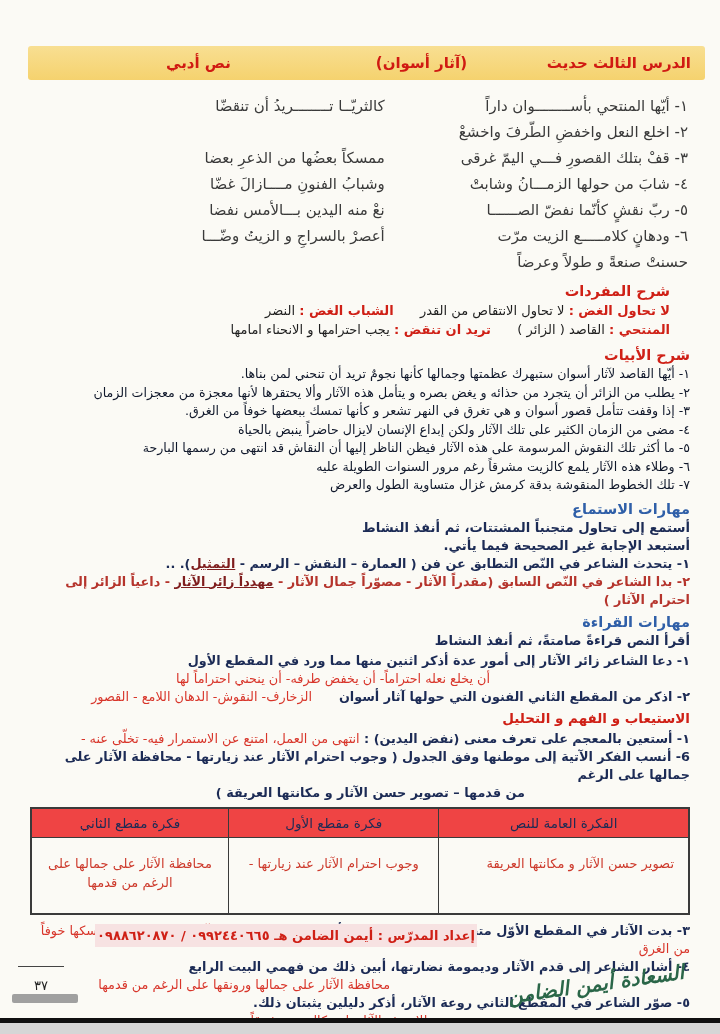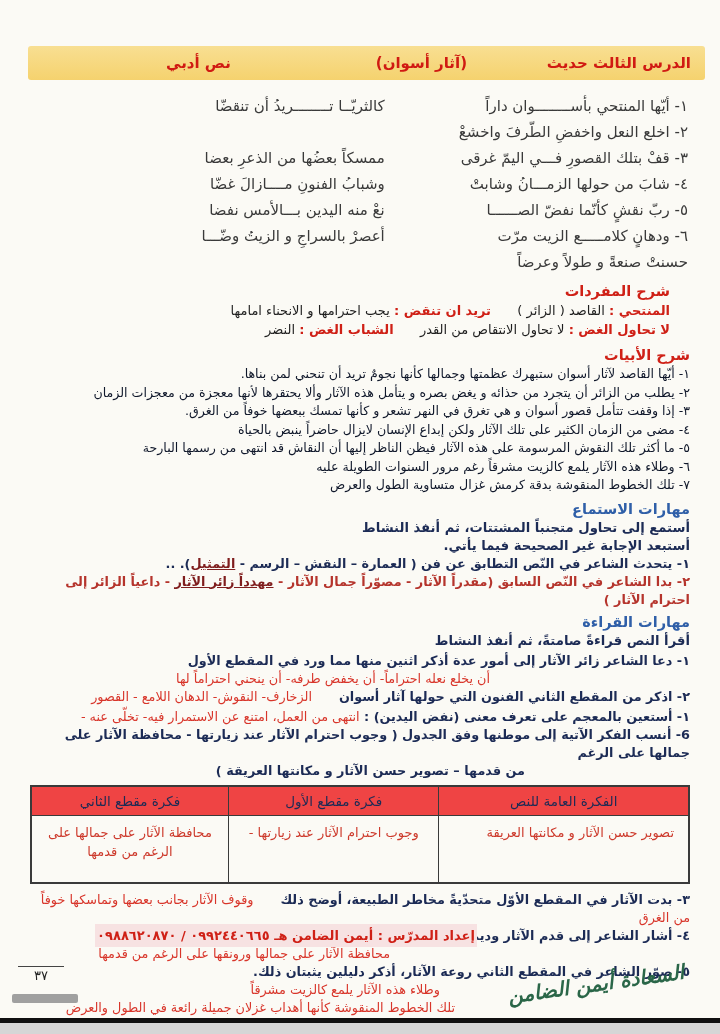--- a/index.html
+++ b/index.html
@@ -48,40 +48,40 @@
   .ind-a5b{margin-right:235px;}
   .ind-q2b{margin-right:165px;}
   
   .idea-table{width:100%;border-collapse:collapse;margin-top:5px;border:2px solid #3a3a3a;}
   .idea-table th{
     background:#ef4444;border:1.5px solid #3a3a3a;font-size:13.5px;color:#1c2b55;
     height:26px;font-weight:normal;text-align:center;
   }
   .idea-table td{
     border:1.5px solid #3a3a3a;color:#cd3a2c;font-size:13px;line-height:19px;
-    height:58px;vertical-align:top;padding-top:7px;text-align:center;
+    height:58px;vertical-align:top;padding-top:16px;text-align:center;
   }
   .idea-table td.cell-right{text-align:right;padding-right:14px;padding-left:30px;}
   .col-general{width:38%;}
   .col-first{width:32%;}
   .col-second{width:30%;}
   
   .teacher-strip{
     position:absolute;top:924px;left:95px;width:382px;height:23px;
     background:#f7e2e2;color:#cf2016;font-weight:bold;font-size:13px;
     line-height:23px;text-align:center;white-space:nowrap;
   }
   .signature{
     position:absolute;top:972px;left:486px;width:220px;
     color:#2a6648;font-weight:bold;font-style:italic;font-size:20px;
     transform:rotate(-8deg);text-align:center;white-space:nowrap;
   }
   .pagenum{
     position:absolute;top:966px;left:18px;width:46px;text-align:center;
-    font-size:13px;color:#222;border-top:1.5px solid #444;padding-top:1px;
+    font-size:13px;color:#222;border-top:1.5px solid #444;padding-top:11px;
   }
   .gray-bar{position:absolute;top:994px;left:12px;width:66px;height:9px;background:#a0a0a0;border-radius:2px;}
   .bottom-line{position:absolute;top:1018px;left:0;width:720px;height:5px;background:#101010;}
   .bottom-strip{position:absolute;top:1023px;left:0;width:720px;height:11px;background:#d6d6d6;}
   .mt2{margin-top:2px;}
 </style>
 </head>
 <body>
 
 <div class="page">
@@ -118,32 +118,32 @@
         <span class="v-first">٦- ودهانٍ كلامـــــع الزيت مرّت</span>
         <span class="v-second">أعصرْ بالسراجِ و الزيتُ وضّـــا</span>
       </div>
       <div class="verse">
         <span class="v-second">حسنتْ صنعةً و طولاً وعرضاً</span>
       </div>
     </div>
 
     <div class="sec-heading red" style="margin-right:20px;">شرح المفردات</div>
     <div class="vline">
+      <span class="vterm">لا تحاول الغض :</span>
+      <span>لا تحاول الانتقاص من القدر</span>
+      <span class="vgap"></span>
+      <span class="vterm">الشباب الغض :</span>
+      <span>النضر</span>
+    </div>
+    <div class="vline">
       <span class="vterm">المنتحي :</span>
       <span>القاصد ( الزائر )</span>
       <span class="vgap"></span>
       <span class="vterm">تريد ان تنقض :</span>
       <span>يجب احترامها و الانحناء امامها</span>
-    </div>
-    <div class="vline">
-      <span class="vterm">لا تحاول الغض :</span>
-      <span>لا تحاول الانتقاص من القدر</span>
-      <span class="vgap"></span>
-      <span class="vterm">الشباب الغض :</span>
-      <span>النضر</span>
     </div>
 
     <div class="sec-heading red">شرح الأبيات</div>
     <div class="exp-item">١- أيّها القاصد لآثار أسوان ستبهرك عظمتها وجمالها كأنها نجومٌ تريد أن تنحني لمن بناها.</div>
     <div class="exp-item">٢- يطلب من الزائر أن يتجرد من حذائه و يغض بصره و يتأمل هذه الآثار وألا يحتقرها لأنها معجزة من معجزات الزمان</div>
     <div class="exp-item">٣- إذا وقفت تتأمل قصور أسوان و هي تغرق في النهر تشعر و كأنها تمسك ببعضها خوفاً من الغرق.</div>
     <div class="exp-item">٤- مضى من الزمان الكثير على تلك الآثار ولكن إبداع الإنسان لايزال حاضراً ينبض بالحياة</div>
     <div class="exp-item">٥- ما أكثر تلك النقوش المرسومة على هذه الآثار فيظن الناظر إليها أن النقاش قد انتهى من رسمها البارحة</div>
     <div class="exp-item">٦- وطلاء هذه الآثار يلمع كالزيت مشرقاً رغم مرور السنوات الطويلة عليه</div>
     <div class="exp-item">٧- تلك الخطوط المنقوشة بدقة كرمش غزال متساوية الطول والعرض</div>
@@ -161,20 +161,21 @@
     <div class="sec-heading blue" style="margin-top:3px;">مهارات القراءة</div>
     <div class="bold-line">أقرأ النص قراءةً صامتةً، ثم أنفذ النشاط</div>
     <div class="qline mt2">١- دعا الشاعر زائر الآثار إلى أمور عدة أذكر اثنين منها مما ورد في المقطع الأول</div>
     <div class="ans-line ind-a1">أن يخلع نعله احتراماً- أن يخفض طرفه- أن ينحني احتراماً لها</div>
     <div class="qline">
       <span>٢- اذكر من المقطع الثاني الفنون التي حولها آثار أسوان</span>
       <span class="vgap"></span>
       <span class="ans-inline">الزخارف- النقوش- الدهان اللامع - القصور</span>
     </div>
 
+    <div class="sec-heading red" style="margin-top:2px;font-size:13.5px;">الاستيعاب و الفهم و التحليل</div>
     <div class="qline mt2">
       <span>١- أستعين بالمعجم على تعرف معنى (نفض اليدين) :</span>
       <span class="ans-inline">انتهى من العمل، امتنع عن الاستمرار فيه- تخلّى عنه -</span>
     </div>
     <div class="qline">6- أنسب الفكر الآتية إلى موطنها وفق الجدول ( وجوب احترام الآثار عند زيارتها - محافظة الآثار على جمالها على الرغم</div>
     <div class="qline ind-q2b">من قدمها – تصوير حسن الآثار و مكانتها العريقة )</div>
 
     <table class="idea-table">
       <tbody>
           <tr>

